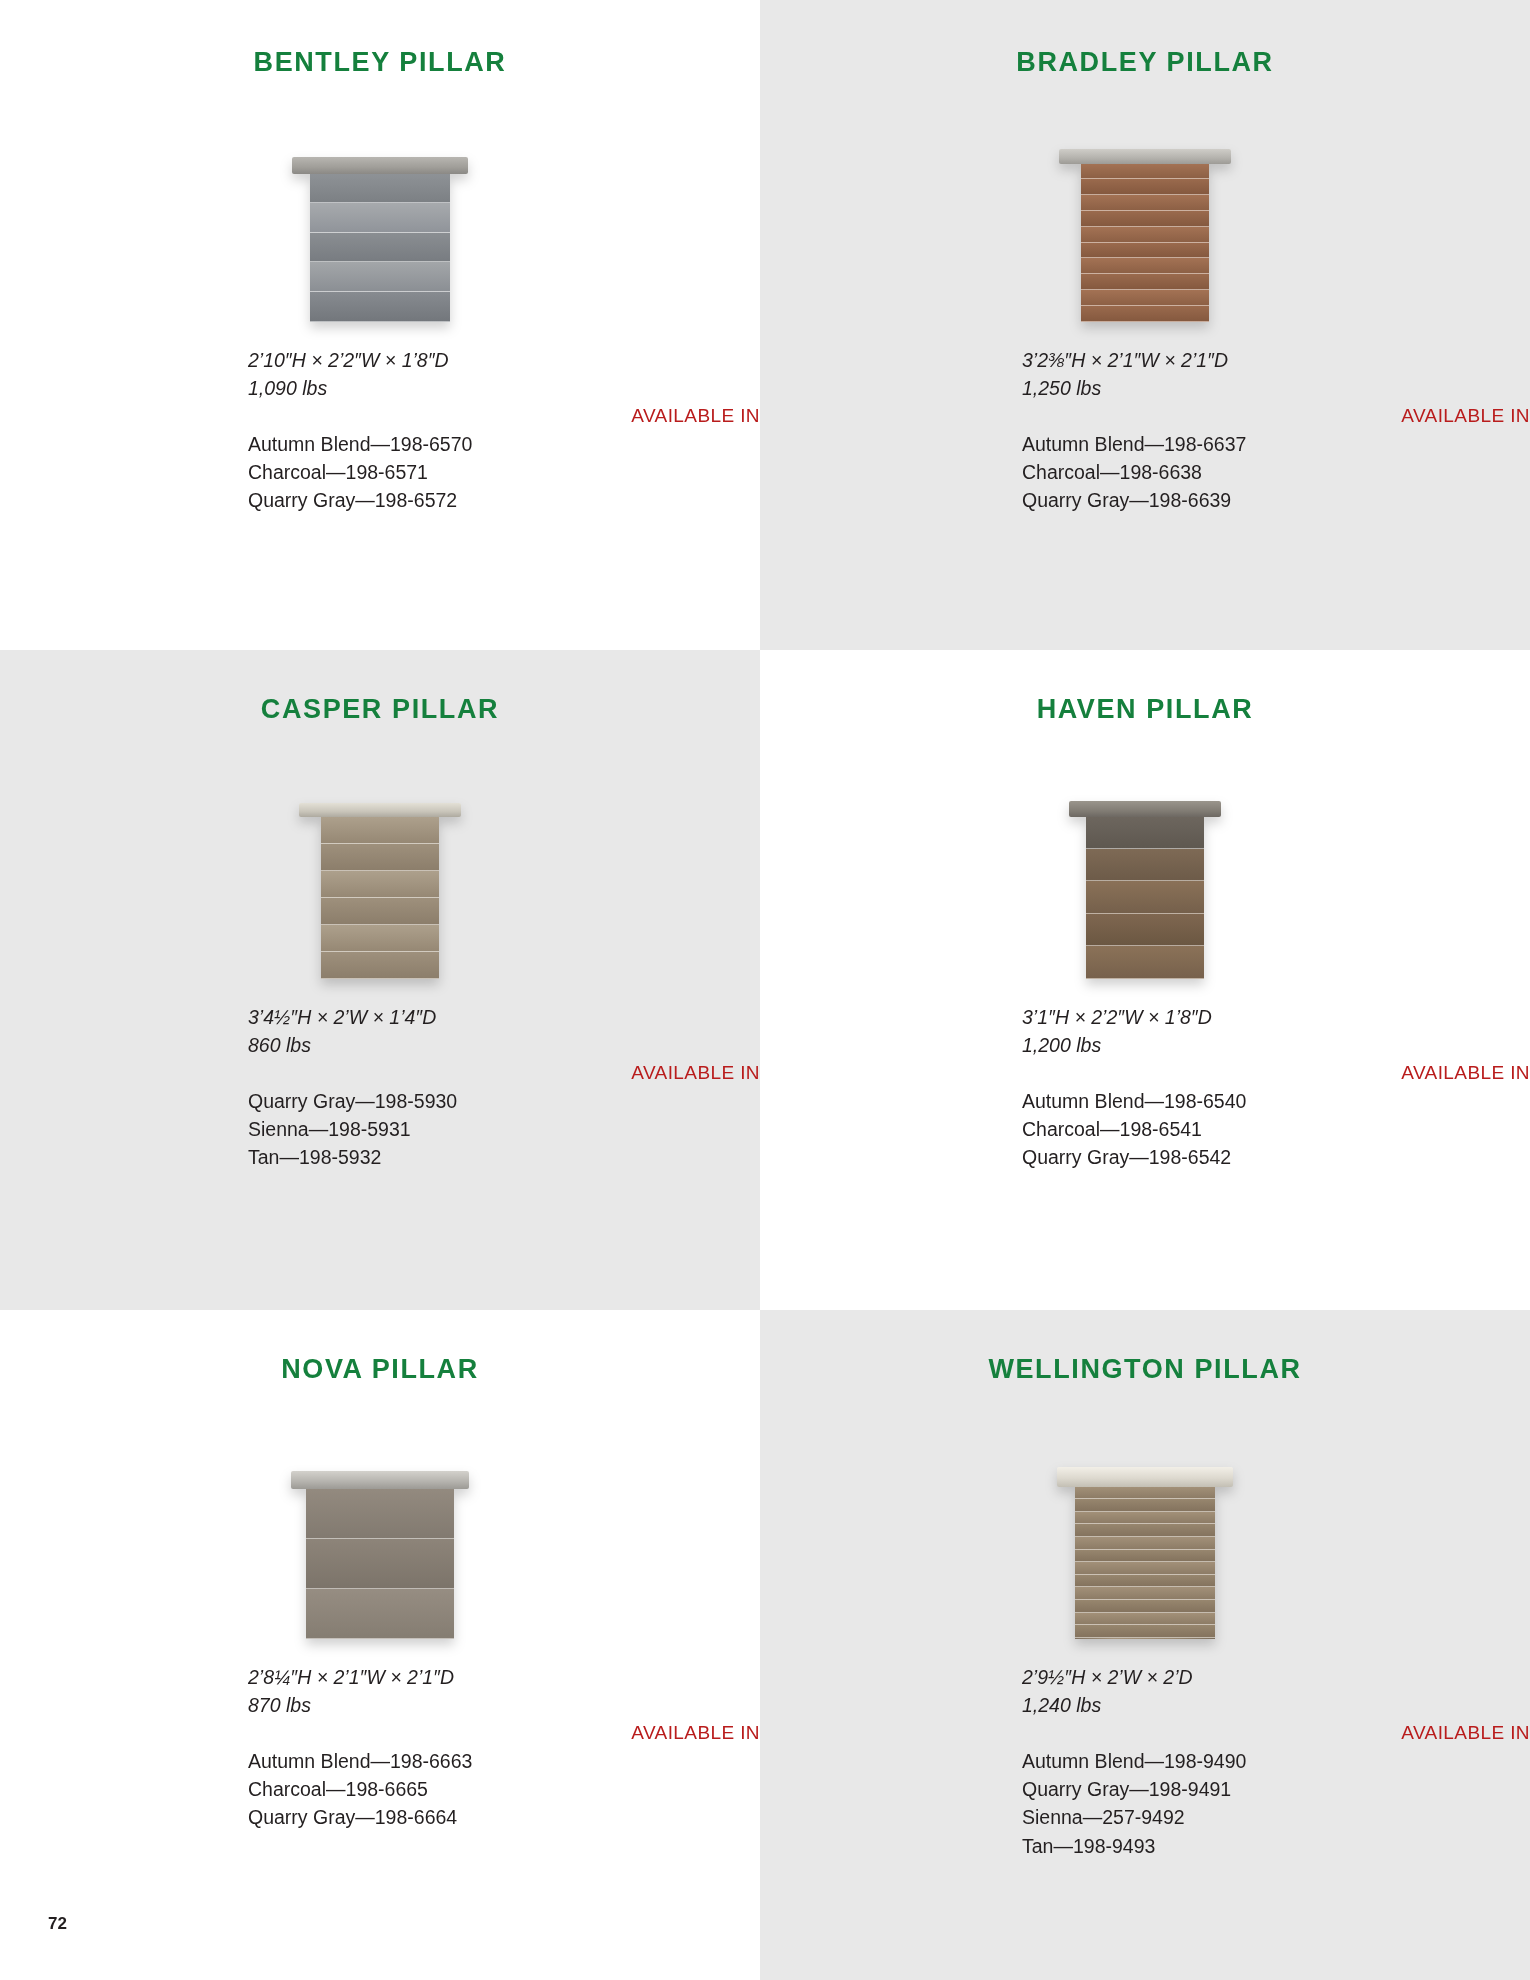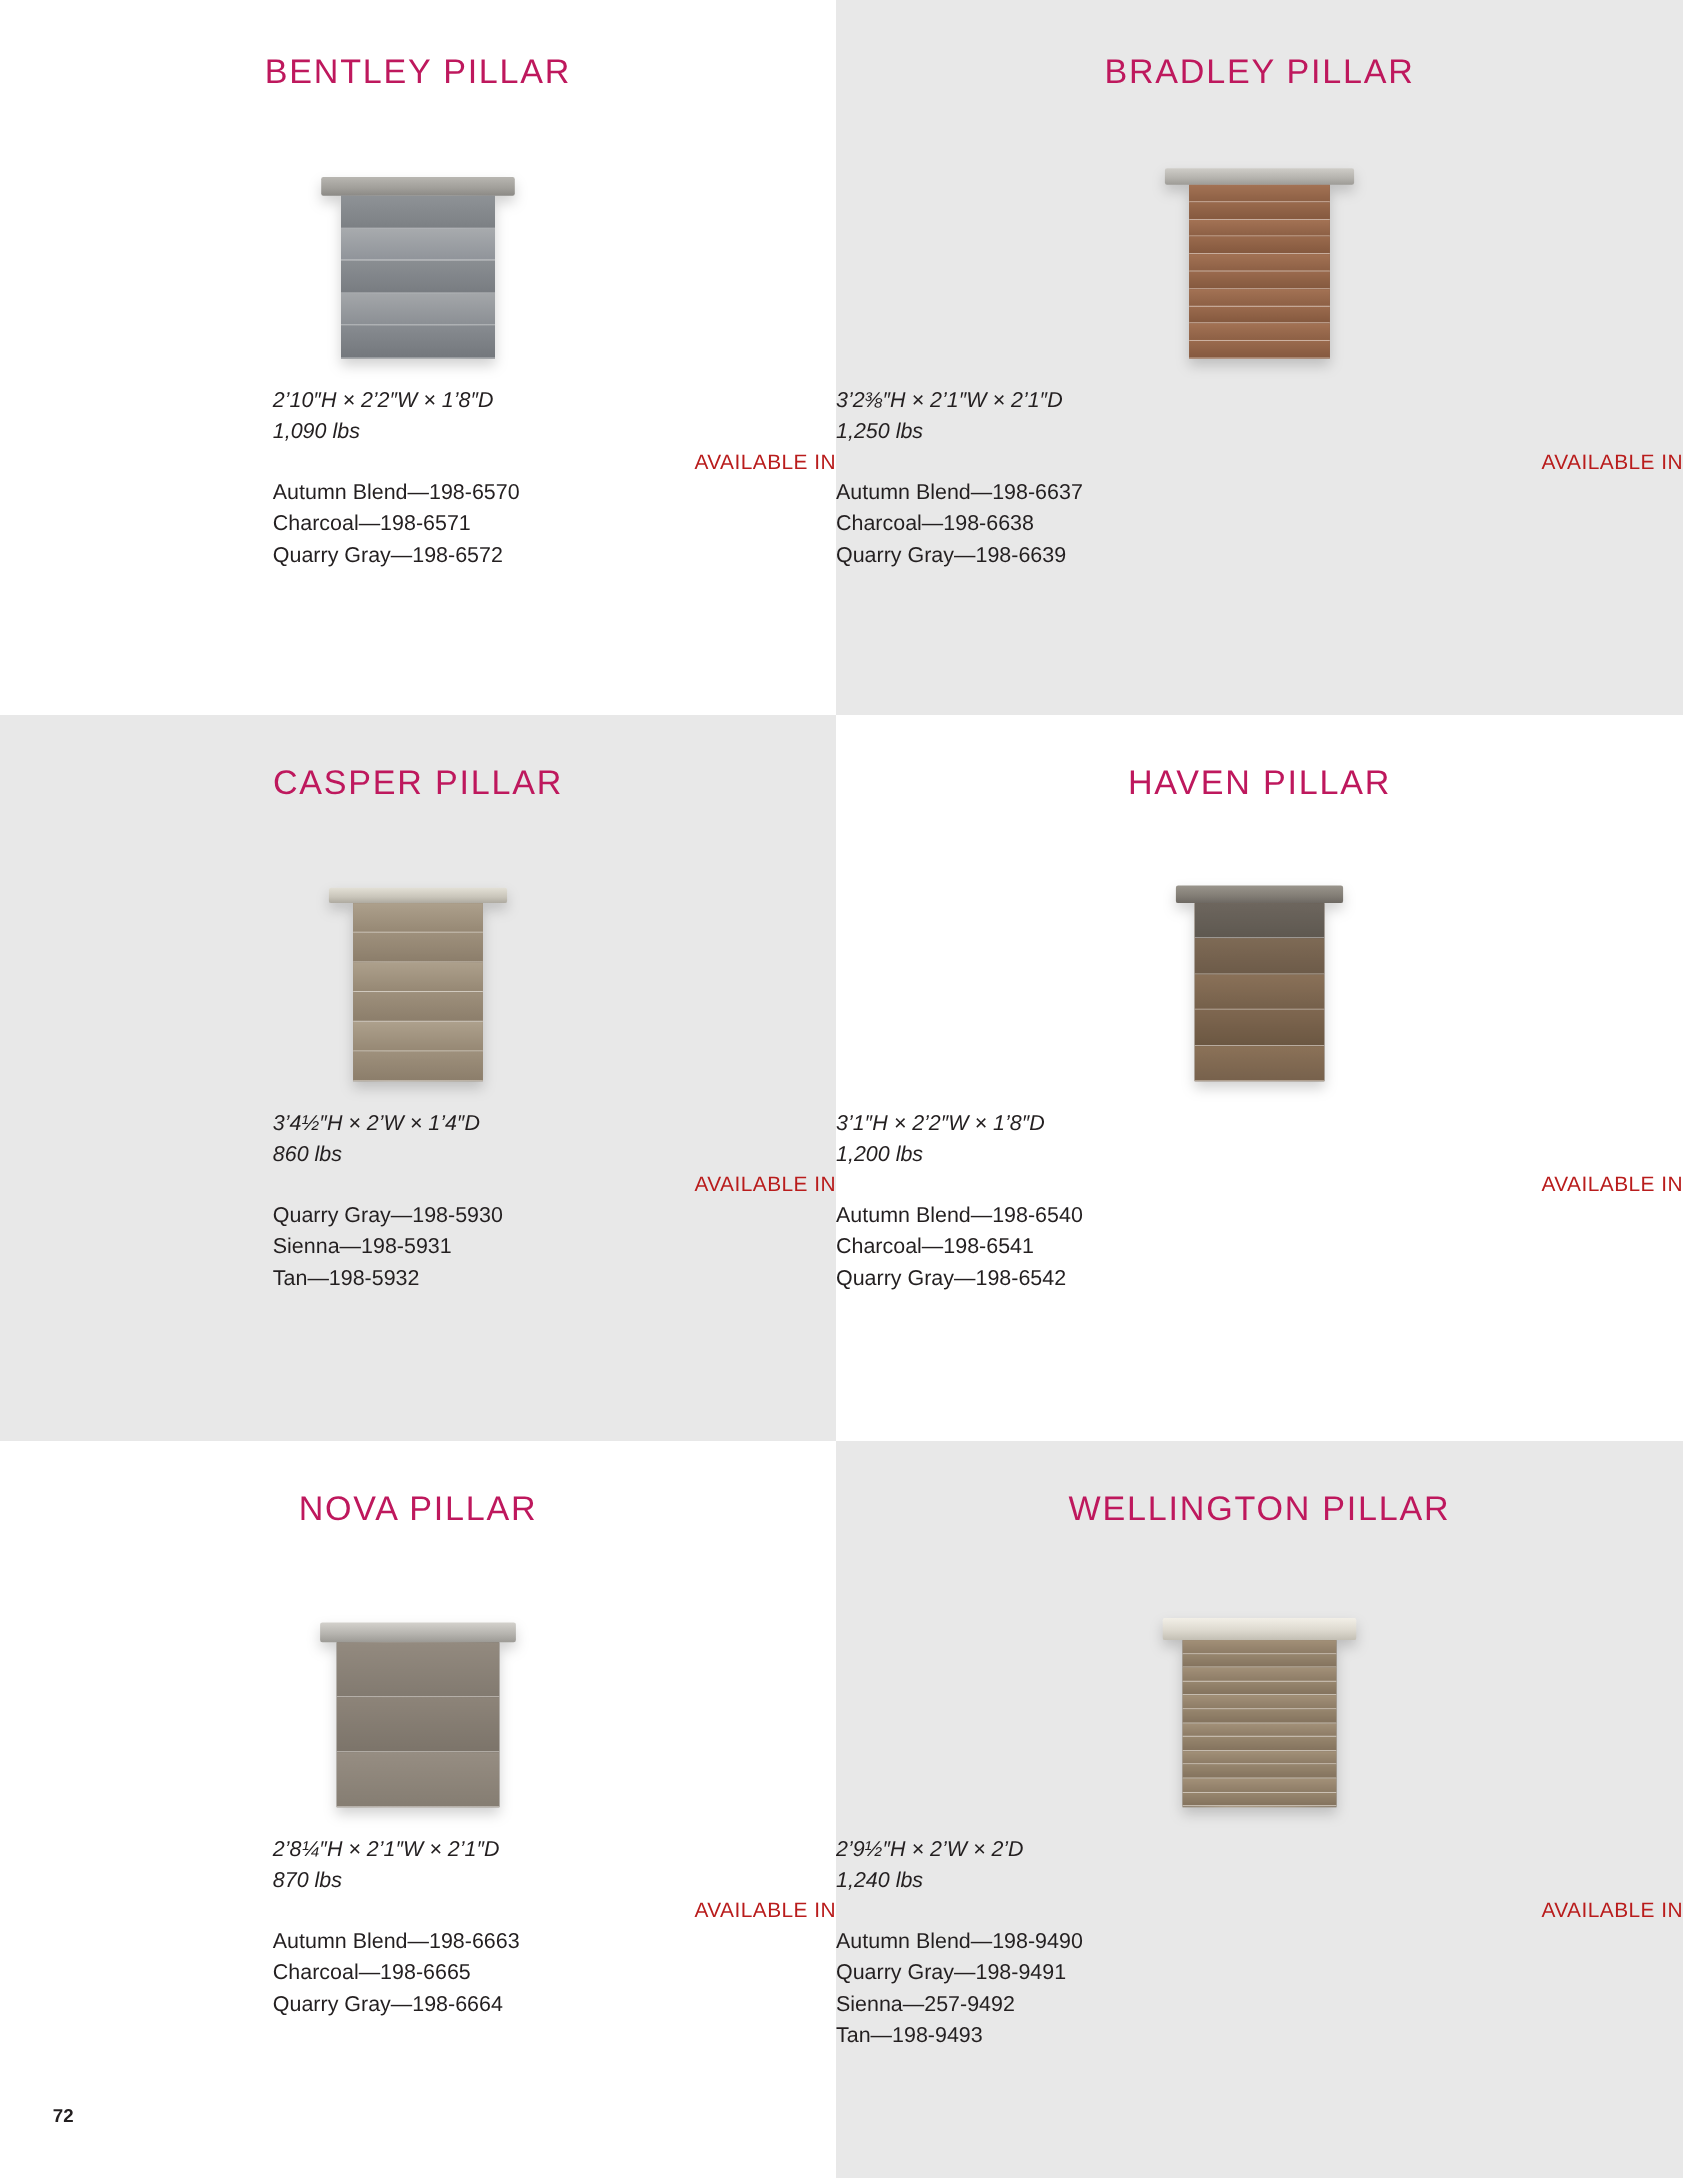--- a/index.html
+++ b/index.html
@@ -34,24 +34,24 @@
   .cell.bg-gray  { background: #e8e8e8; }
 
   .cell-inner {
     position: relative;
     height: 100%;
     width: 100%;
   }
 
   .prod-title {
     text-align: center;
-    font-weight: normal;
-    font-size: 31px;
+    font-weight: bold;
+    font-size: 27px;
     letter-spacing: 1.6px;
-    color: #be185d;
+    color: #15803d;
     padding-top: 48px;
     line-height: 1.1;
   }
   .r2 .prod-title { padding-top: 45px; }
   .r3 .prod-title { padding-top: 45px; }
 
   .prod-image {
     height: 230px;
     display: flex;
     align-items: flex-end;
@@ -158,21 +158,21 @@
     letter-spacing: 0.4px;
     font-size: 19px;
     text-align: right;
   }
   .spec-color {
     color: #231f20;
   }
 
   
   .col-left .specs  { padding-left: 248px; }
-  .col-right .specs { }
+  .col-right .specs { padding-left: 262px; }
 
   .page-number {
     position: absolute;
     left: 48px;
     bottom: 46px;
     font-size: 17px;
     font-weight: bold;
     color: #231f20;
   }
 </style>

